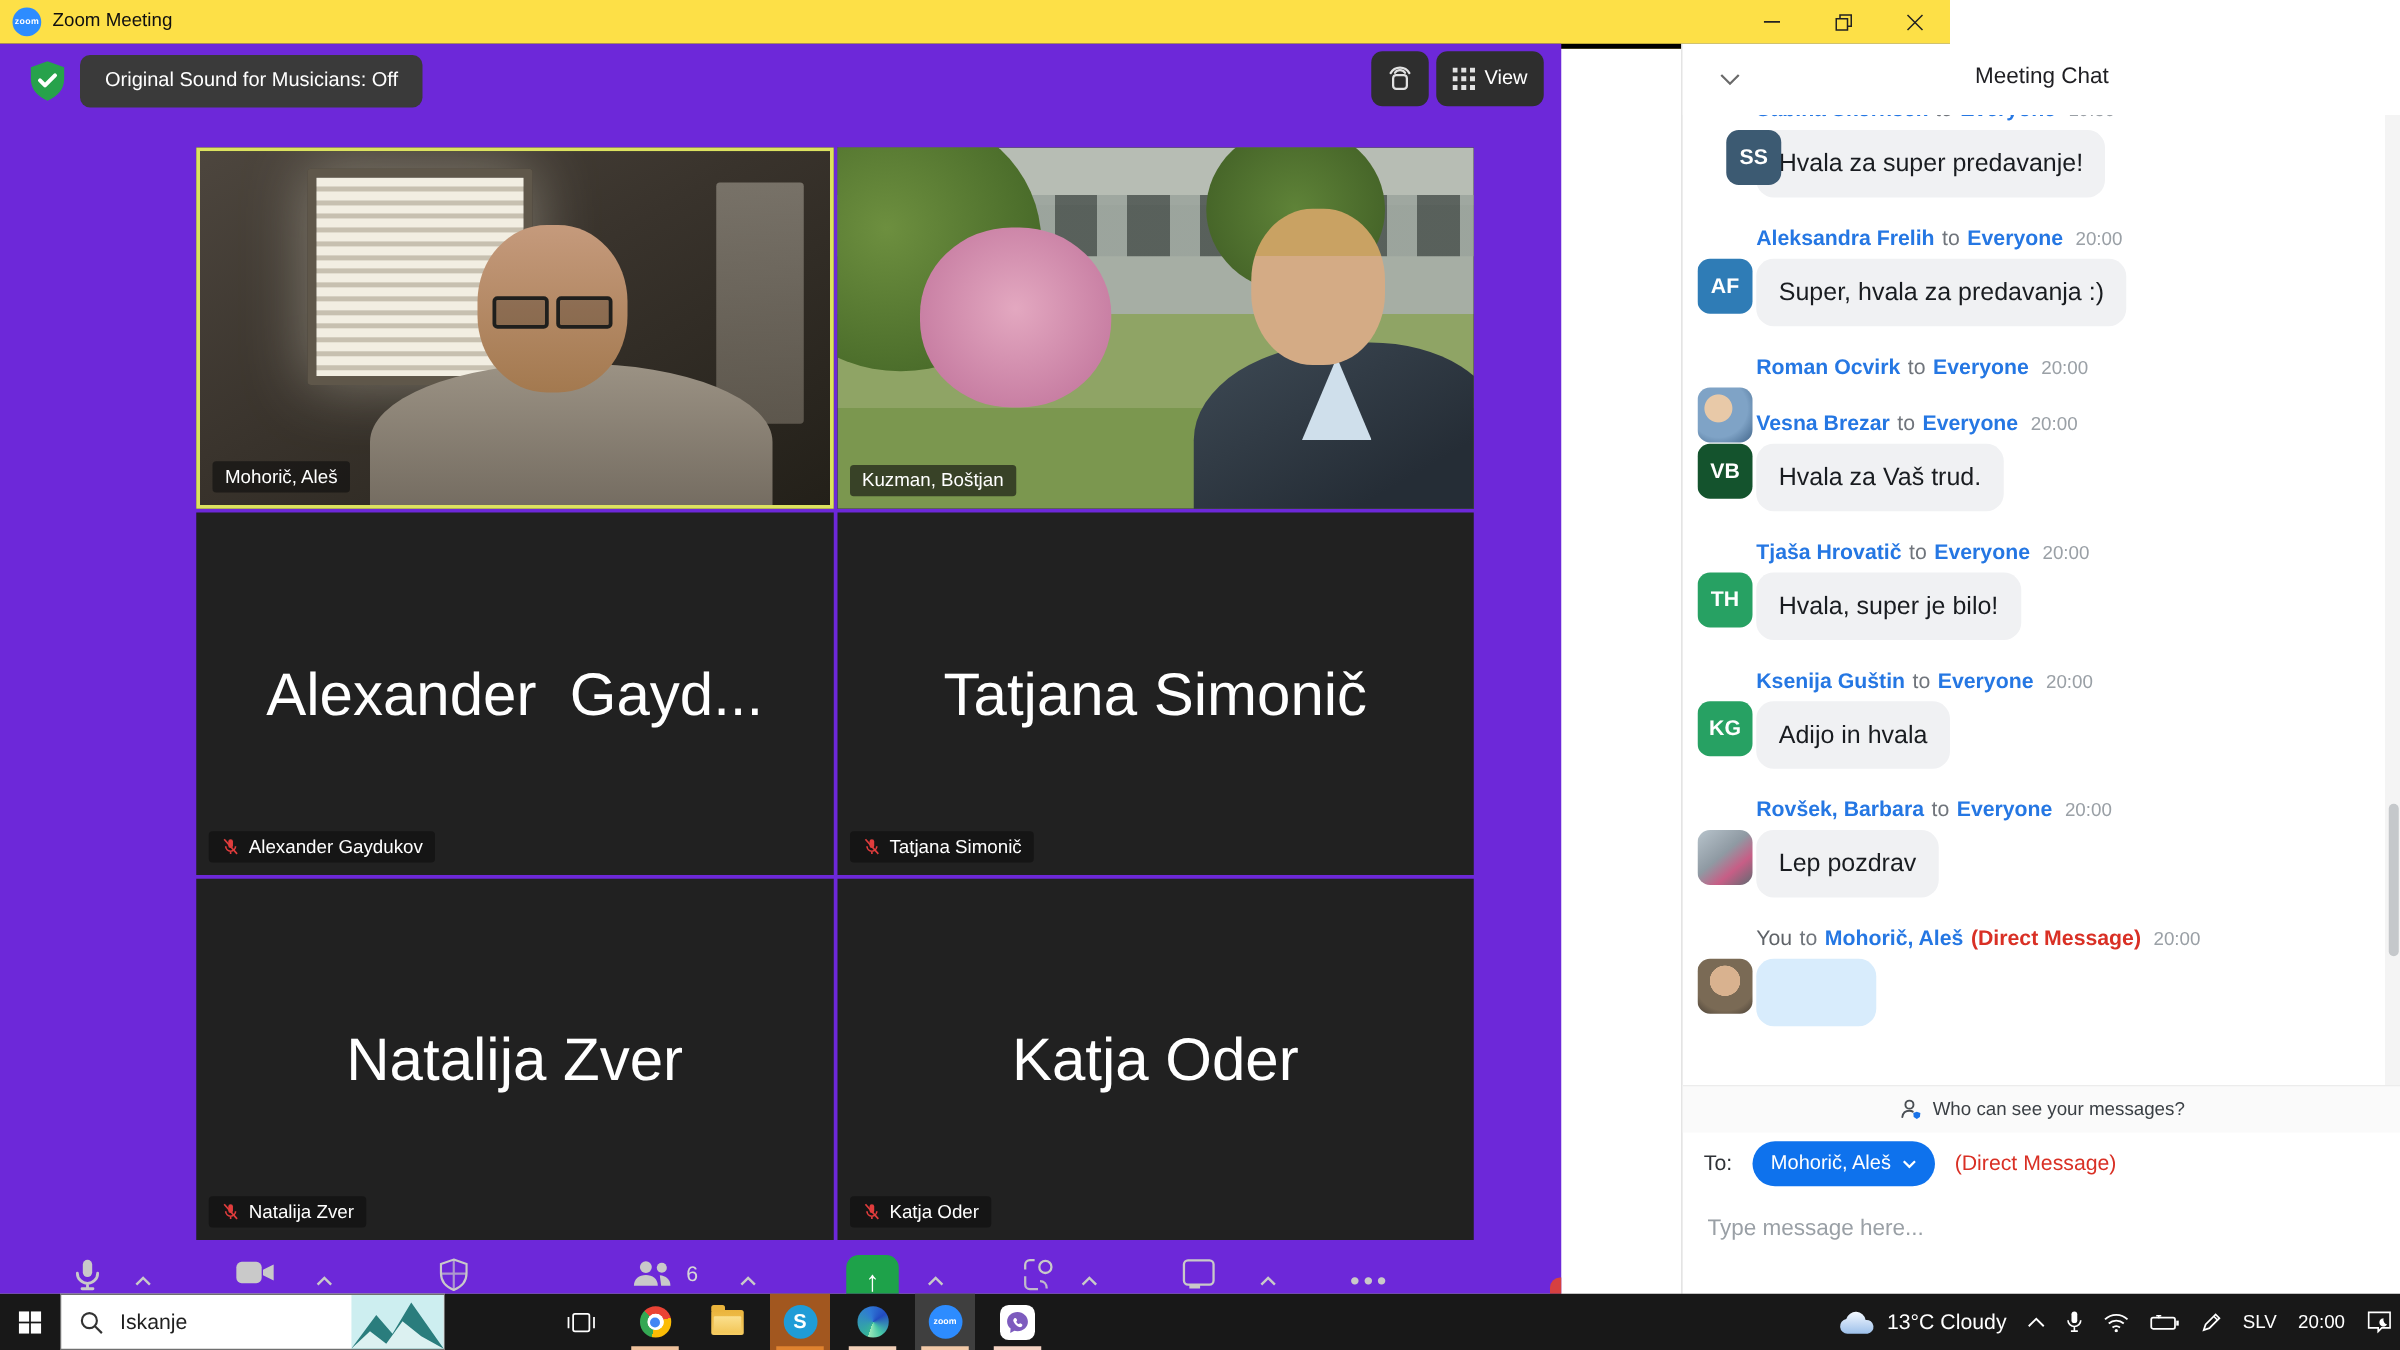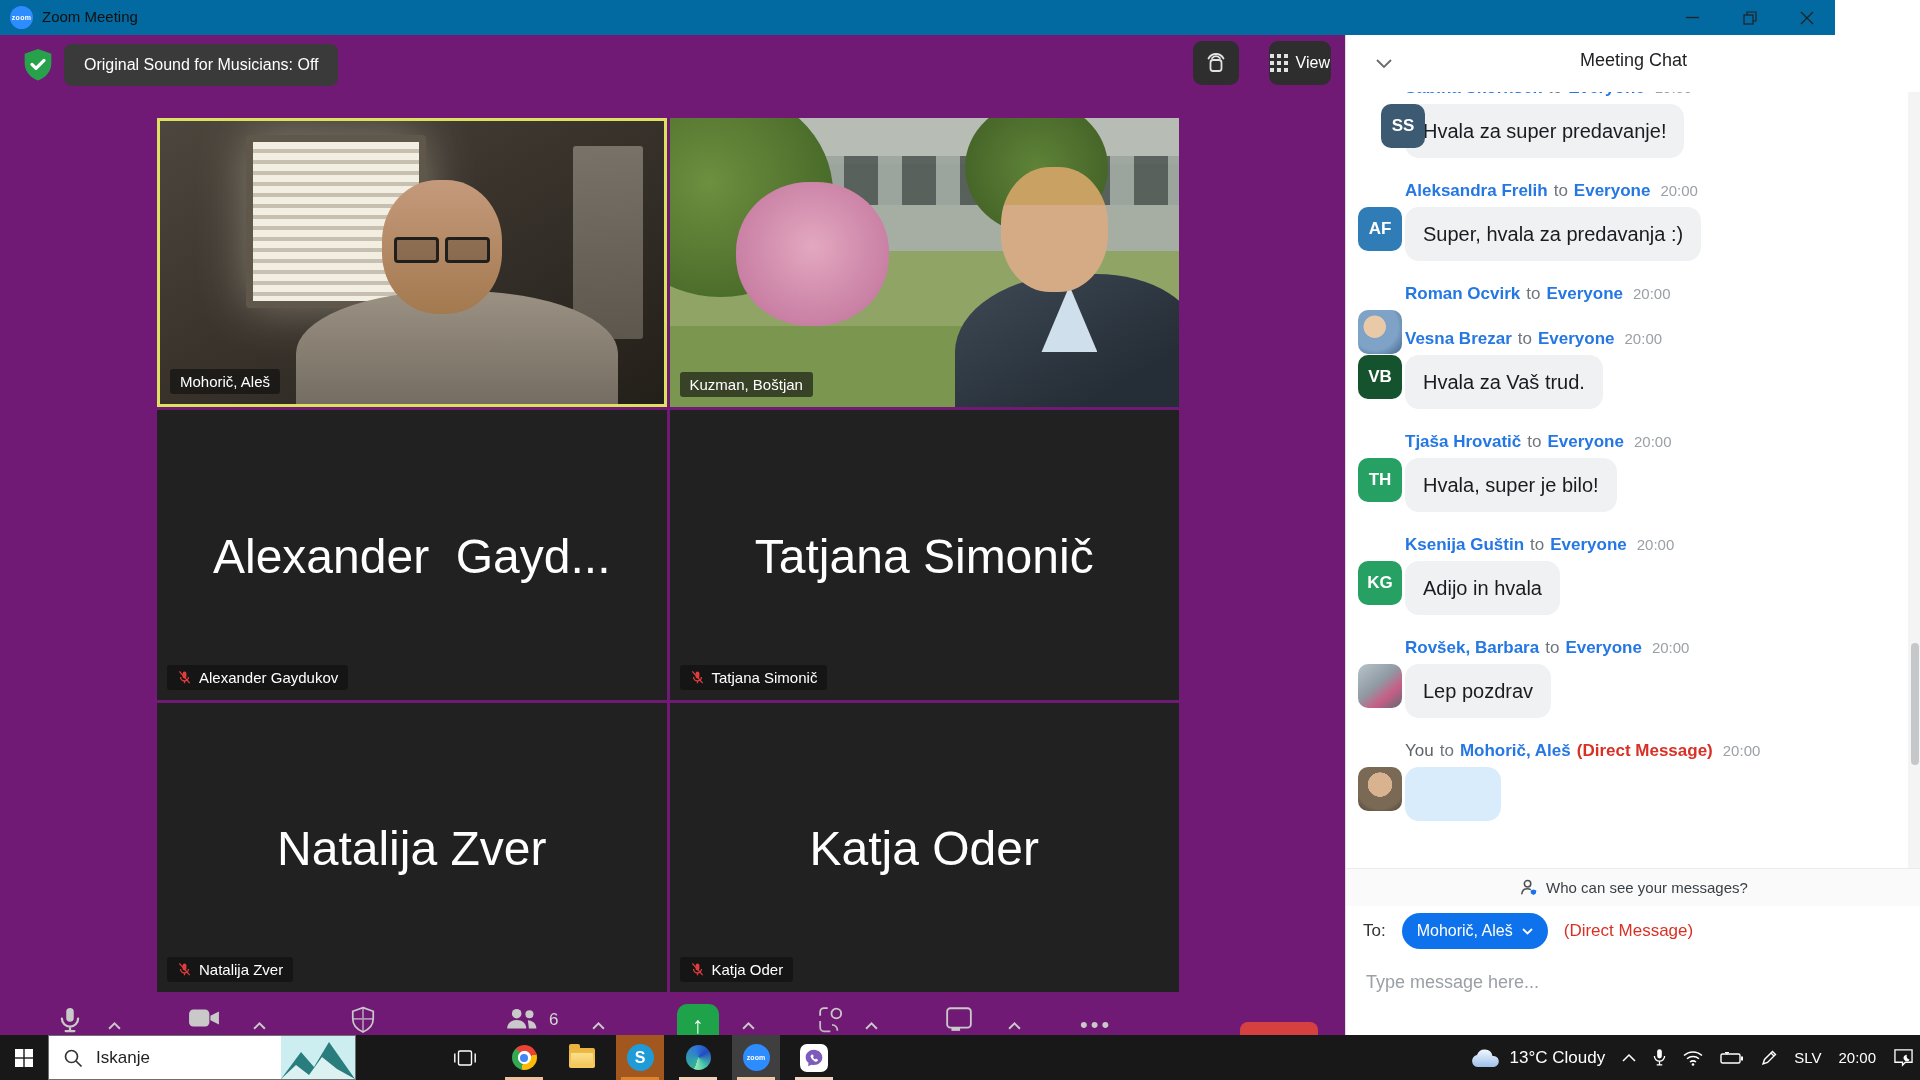--- a/index.html
+++ b/index.html
@@ -1,32 +1,32 @@
 <!DOCTYPE html>
 <html><head>
 <meta charset="utf-8">
 <style>
   html,body{margin:0;padding:0}
   body{width:1920px;height:1080px;position:relative;overflow:hidden;background:#fff;
        font-family:"Liberation Sans",sans-serif;-webkit-font-smoothing:antialiased}
   
-  .titlebar{position:absolute;top:0;left:0;width:1835px;height:35px;background:#0369a1;border-bottom:4px solid #000000}
+  .titlebar{position:absolute;top:0;left:0;width:1560px;height:35px;background:#fde047;border-bottom:4px solid #000000}
   .app-ic{position:absolute;left:10px;top:6px;width:23px;height:23px;border-radius:50%;background:#2d8cff;
           color:#fff;font-size:7px;font-weight:bold;display:flex;align-items:center;justify-content:center;letter-spacing:.3px}
   .title-text{position:absolute;left:42px;top:8px;font-size:15px;color:#101010}
   .win-btn{position:absolute;top:0;width:57px;height:35px;display:flex;align-items:center;justify-content:center}
   .btn-min{right:114px}.btn-max{right:57px}.btn-close{right:0}
   
-  .zoom-main{position:absolute;top:35px;left:0;width:1345px;height:1000px;background:#701a75;overflow:hidden}
+  .zoom-main{position:absolute;top:35px;left:0;width:1249px;height:1000px;background:#6d28d9;overflow:hidden}
   .shield-top{position:absolute;left:22px;top:12px;width:32px;height:36px}
   .sound-btn{position:absolute;left:64px;top:9px;height:42px;padding:0 20px;background:#3a3a3a;border-radius:8px;
              display:flex;align-items:center;color:#fff;font-size:16px}
   .cast-btn{position:absolute;right:106px;top:6px;width:46px;height:44px;background:#2e2e2e;border-radius:9px;
             display:flex;align-items:center;justify-content:center}
-  .view-btn{position:absolute;right:14px;top:6px;height:44px;padding:0 1px;background:#2e2e2e;border-radius:9px;
+  .view-btn{position:absolute;right:14px;top:6px;height:44px;padding:0 13px;background:#2e2e2e;border-radius:9px;
             display:flex;align-items:center;gap:8px;color:#fff;font-size:16px}
   .grid{position:absolute;left:157px;top:83px;width:1022px;height:874px;display:grid;
         grid-template-columns:1fr 1fr;grid-template-rows:1fr 1fr 1fr;gap:3px}
   .tile{position:relative;background:#212121;overflow:hidden}
   .tile.active{border:3px solid #dce25f}
   .big-name{position:absolute;left:0;right:0;top:41%;text-align:center;font-size:48px;font-weight:normal;color:#fff;white-space:pre}
   .name-tag{position:absolute;left:10px;bottom:10px;background:rgba(14,14,14,.62);color:#fff;font-size:15px;
             padding:4px 10px;border-radius:3px;display:flex;align-items:center;gap:7px;white-space:nowrap}
   
   .scene1{position:absolute;inset:0;background:linear-gradient(150deg,#4d463e 0%,#39332c 45%,#232019 100%)}

